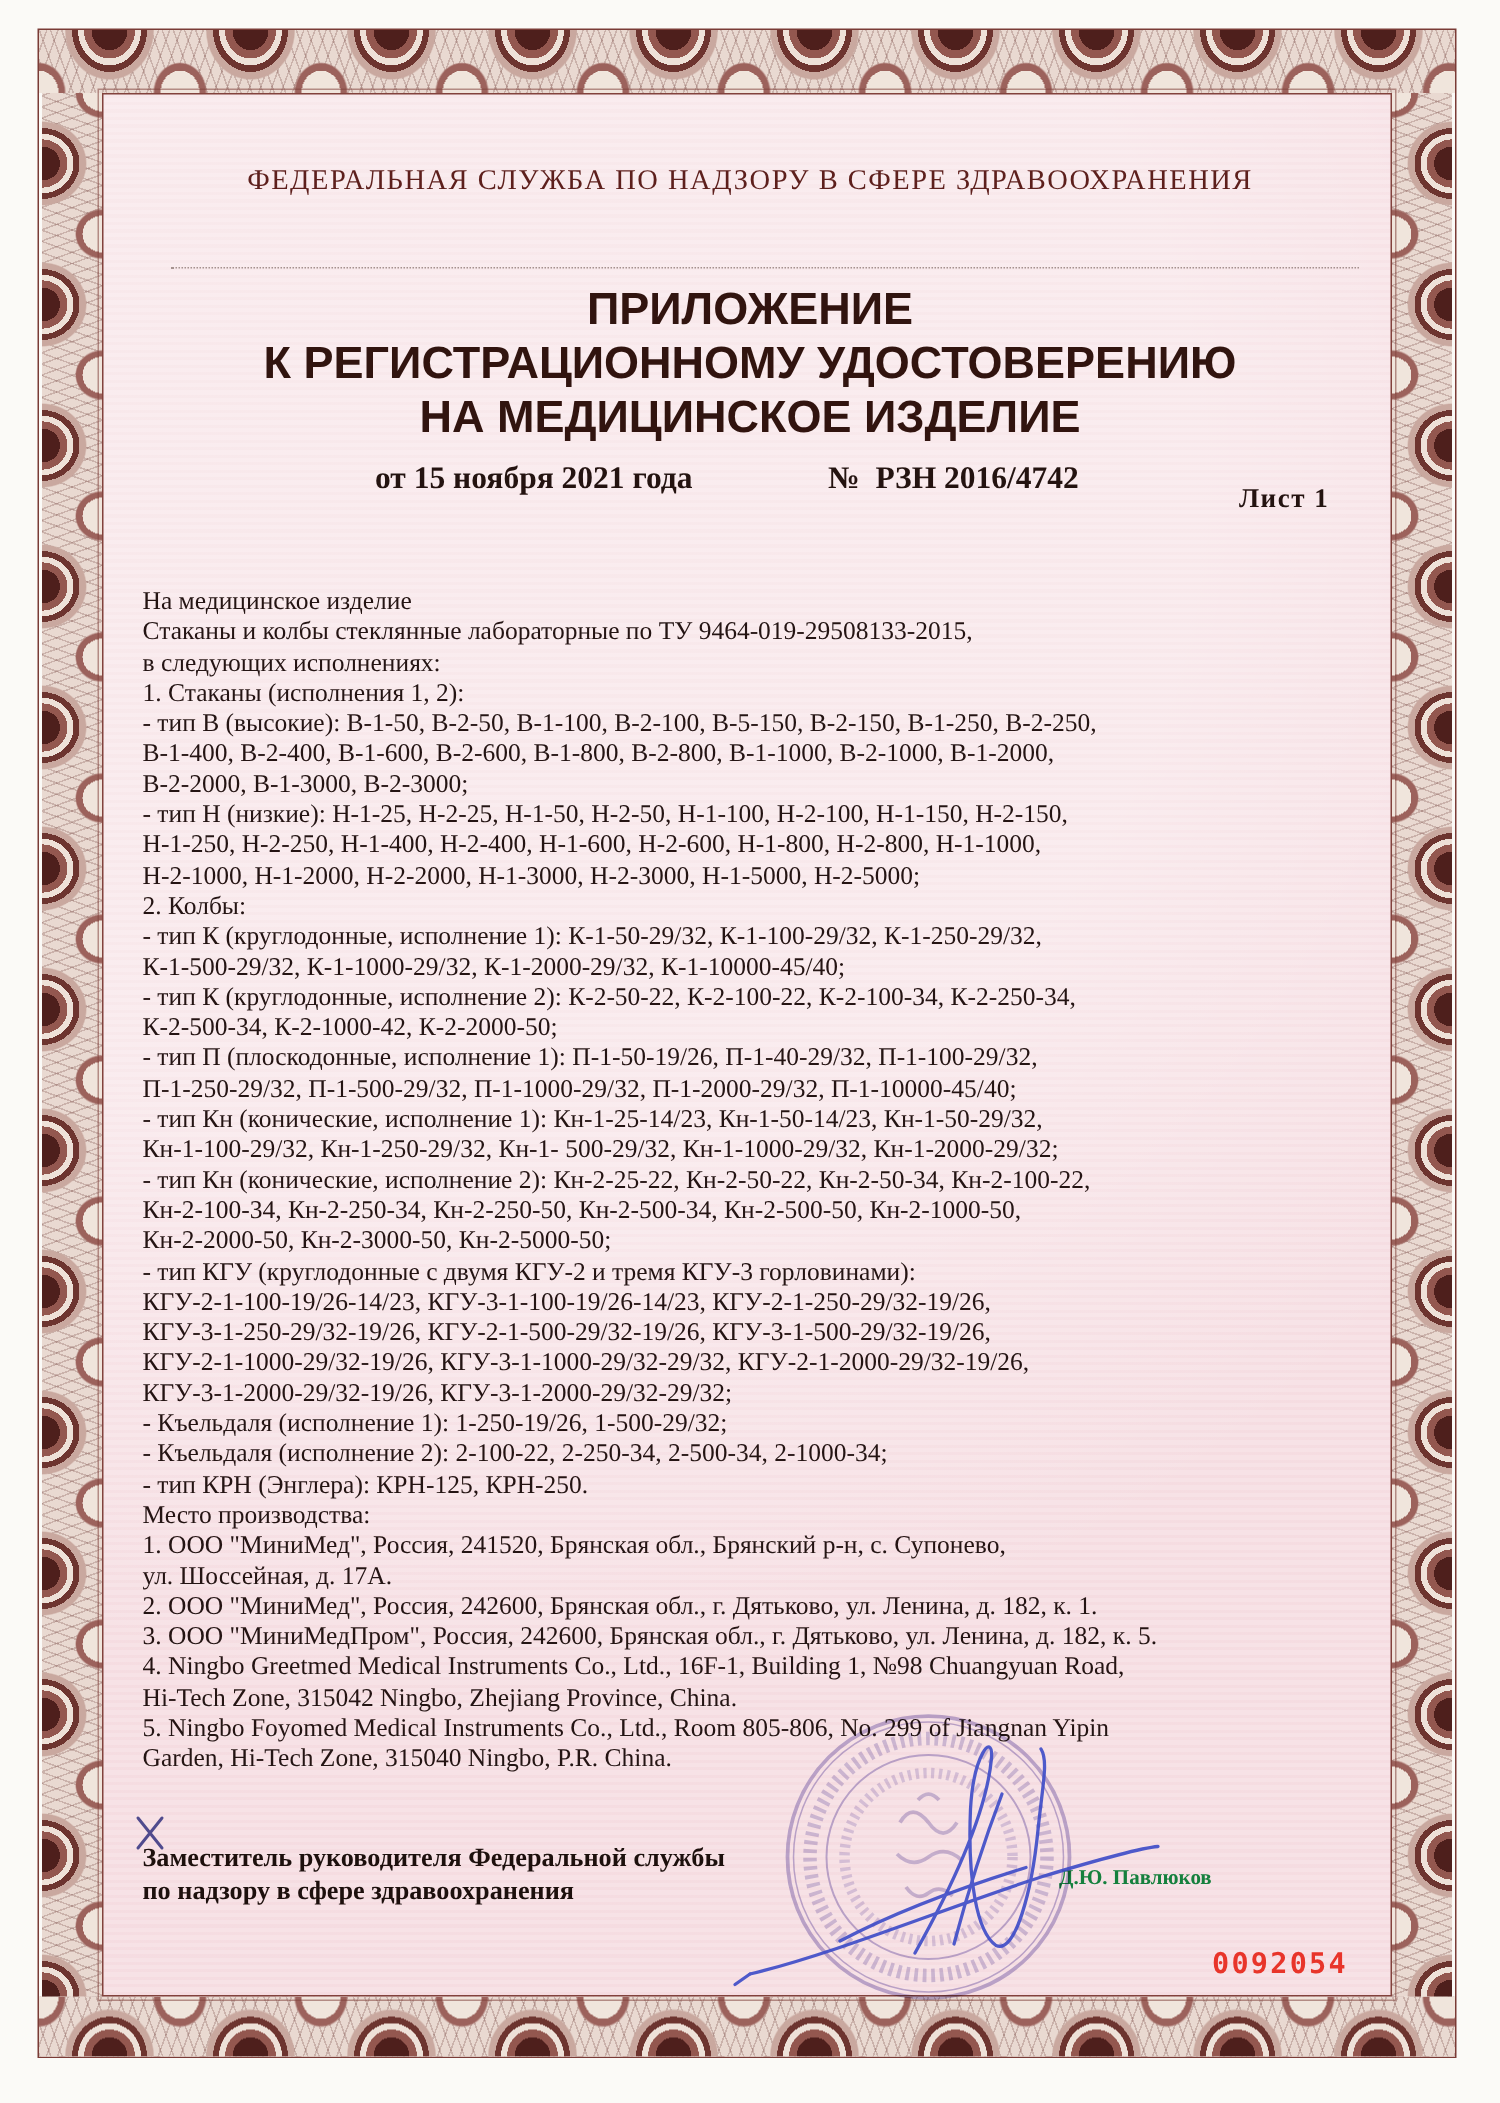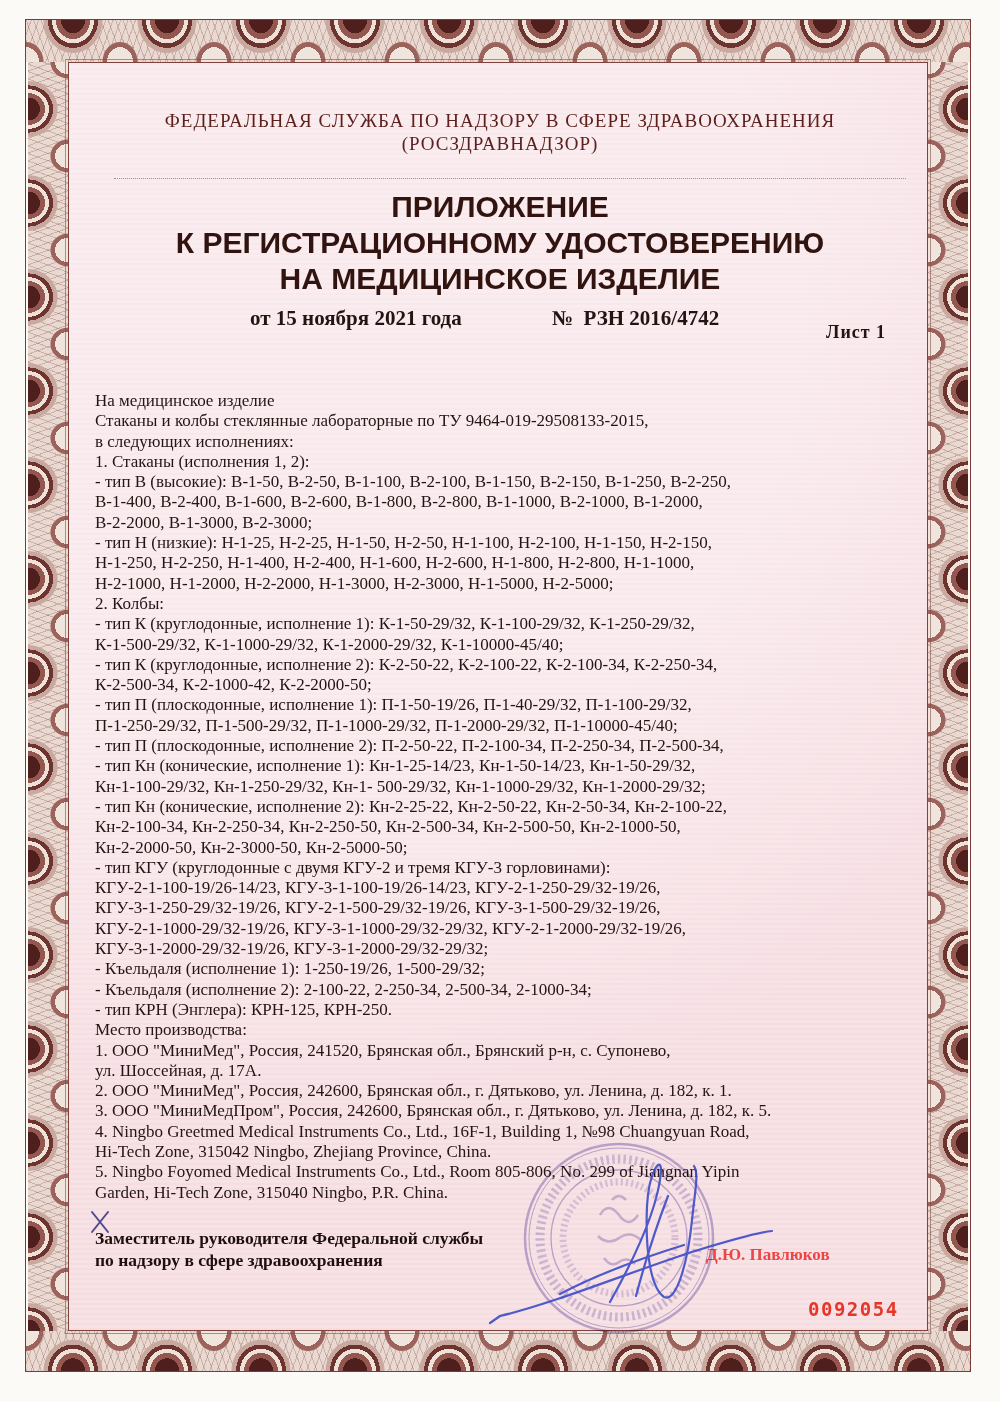--- a/index.html
+++ b/index.html
@@ -55,21 +55,21 @@
     font-size:30px;line-height:36px;letter-spacing:0px;}
   .dateline{position:absolute;top:306px;left:0;width:100%;font-weight:bold;font-size:21px;color:#241310;}
   .dateline .d{position:absolute;left:250px;top:0;white-space:pre;}
   .dateline .n{position:absolute;left:552px;top:0;white-space:pre;}
   .sheet{position:absolute;top:322px;left:826px;font-weight:bold;font-size:18px;color:#241310;letter-spacing:1px;}
   .body-text{position:absolute;top:391px;left:95px;width:830px;color:#241413;
     font-size:17px;line-height:20.3px;}
   .body-text .line{white-space:pre;}
   .body-text .bold{font-weight:normal;}
   .footer-role{position:absolute;top:1227px;left:95px;font-weight:bold;font-size:17.5px;line-height:22px;color:#1d100d;}
-  .signatory{position:absolute;top:1245px;left:706px;font-weight:bold;font-size:17px;color:#ef4444;}
+  .signatory{position:absolute;top:1245px;left:706px;font-weight:bold;font-size:14px;color:#15803d;}
   .serial{position:absolute;top:1298px;left:808px;color:#e8352a;font-size:19px;font-weight:bold;
     font-family:"DejaVu Sans Mono",monospace;letter-spacing:1.5px;}
   .stamp-svg{position:absolute;left:0;top:0;mix-blend-mode:multiply;}
   .sign-svg{position:absolute;left:0;top:0;}
 </style>
 </head>
 <body>
 
 <div class="page">
 
@@ -79,21 +79,20 @@
     <div class="band bottom"></div>
     <div class="band left"></div>
     <div class="band right"></div>
   </div>
 
   <div class="paper"></div>
 
   <div class="layer">
     <div class="issuer">
       <div>ФЕДЕРАЛЬНАЯ СЛУЖБА ПО НАДЗОРУ В СФЕРЕ ЗДРАВООХРАНЕНИЯ</div>
-      <div>(РОСЗДРАВНАДЗОР)</div>
     </div>
 
     <div class="dotline"></div>
 
     <div class="doc-title">
       <div>ПРИЛОЖЕНИЕ</div>
       <div>К РЕГИСТРАЦИОННОМУ УДОСТОВЕРЕНИЮ</div>
       <div>НА МЕДИЦИНСКОЕ ИЗДЕЛИЕ</div>
     </div>
 
@@ -102,34 +101,33 @@
       <span class="n">№  РЗН 2016/4742</span>
     </div>
 
     <div class="sheet">Лист 1</div>
 
     <div class="body-text">
         <div class="line">На медицинское изделие</div>
         <div class="line bold">Стаканы и колбы стеклянные лабораторные по ТУ 9464-019-29508133-2015,</div>
         <div class="line">в следующих исполнениях:</div>
         <div class="line">1. Стаканы (исполнения 1, 2):</div>
-        <div class="line">- тип В (высокие): В-1-50, В-2-50, В-1-100, В-2-100, В-1-150, В-2-150, В-1-250, В-2-250,</div>
+        <div class="line">- тип В (высокие): В-1-50, В-2-50, В-1-100, В-2-100, В-5-150, В-2-150, В-1-250, В-2-250,</div>
         <div class="line">В-1-400, В-2-400, В-1-600, В-2-600, В-1-800, В-2-800, В-1-1000, В-2-1000, В-1-2000,</div>
         <div class="line">В-2-2000, В-1-3000, В-2-3000;</div>
         <div class="line">- тип Н (низкие): Н-1-25, Н-2-25, Н-1-50, Н-2-50, Н-1-100, Н-2-100, Н-1-150, Н-2-150,</div>
         <div class="line">Н-1-250, Н-2-250, Н-1-400, Н-2-400, Н-1-600, Н-2-600, Н-1-800, Н-2-800, Н-1-1000,</div>
         <div class="line">Н-2-1000, Н-1-2000, Н-2-2000, Н-1-3000, Н-2-3000, Н-1-5000, Н-2-5000;</div>
         <div class="line">2. Колбы:</div>
         <div class="line">- тип К (круглодонные, исполнение 1): К-1-50-29/32, К-1-100-29/32, К-1-250-29/32,</div>
         <div class="line">К-1-500-29/32, К-1-1000-29/32, К-1-2000-29/32, К-1-10000-45/40;</div>
         <div class="line">- тип К (круглодонные, исполнение 2): К-2-50-22, К-2-100-22, К-2-100-34, К-2-250-34,</div>
         <div class="line">К-2-500-34, К-2-1000-42, К-2-2000-50;</div>
         <div class="line">- тип П (плоскодонные, исполнение 1): П-1-50-19/26, П-1-40-29/32, П-1-100-29/32,</div>
         <div class="line">П-1-250-29/32, П-1-500-29/32, П-1-1000-29/32, П-1-2000-29/32, П-1-10000-45/40;</div>
-        <div class="line">- тип П (плоскодонные, исполнение 2): П-2-50-22, П-2-100-34, П-2-250-34, П-2-500-34,</div>
         <div class="line">- тип Кн (конические, исполнение 1): Кн-1-25-14/23, Кн-1-50-14/23, Кн-1-50-29/32,</div>
         <div class="line">Кн-1-100-29/32, Кн-1-250-29/32, Кн-1- 500-29/32, Кн-1-1000-29/32, Кн-1-2000-29/32;</div>
         <div class="line">- тип Кн (конические, исполнение 2): Кн-2-25-22, Кн-2-50-22, Кн-2-50-34, Кн-2-100-22,</div>
         <div class="line">Кн-2-100-34, Кн-2-250-34, Кн-2-250-50, Кн-2-500-34, Кн-2-500-50, Кн-2-1000-50,</div>
         <div class="line">Кн-2-2000-50, Кн-2-3000-50, Кн-2-5000-50;</div>
         <div class="line">- тип КГУ (круглодонные с двумя КГУ-2 и тремя КГУ-3 горловинами):</div>
         <div class="line">КГУ-2-1-100-19/26-14/23, КГУ-3-1-100-19/26-14/23, КГУ-2-1-250-29/32-19/26,</div>
         <div class="line">КГУ-3-1-250-29/32-19/26, КГУ-2-1-500-29/32-19/26, КГУ-3-1-500-29/32-19/26,</div>
         <div class="line">КГУ-2-1-1000-29/32-19/26, КГУ-3-1-1000-29/32-29/32, КГУ-2-1-2000-29/32-19/26,</div>
         <div class="line">КГУ-3-1-2000-29/32-19/26, КГУ-3-1-2000-29/32-29/32;</div>

